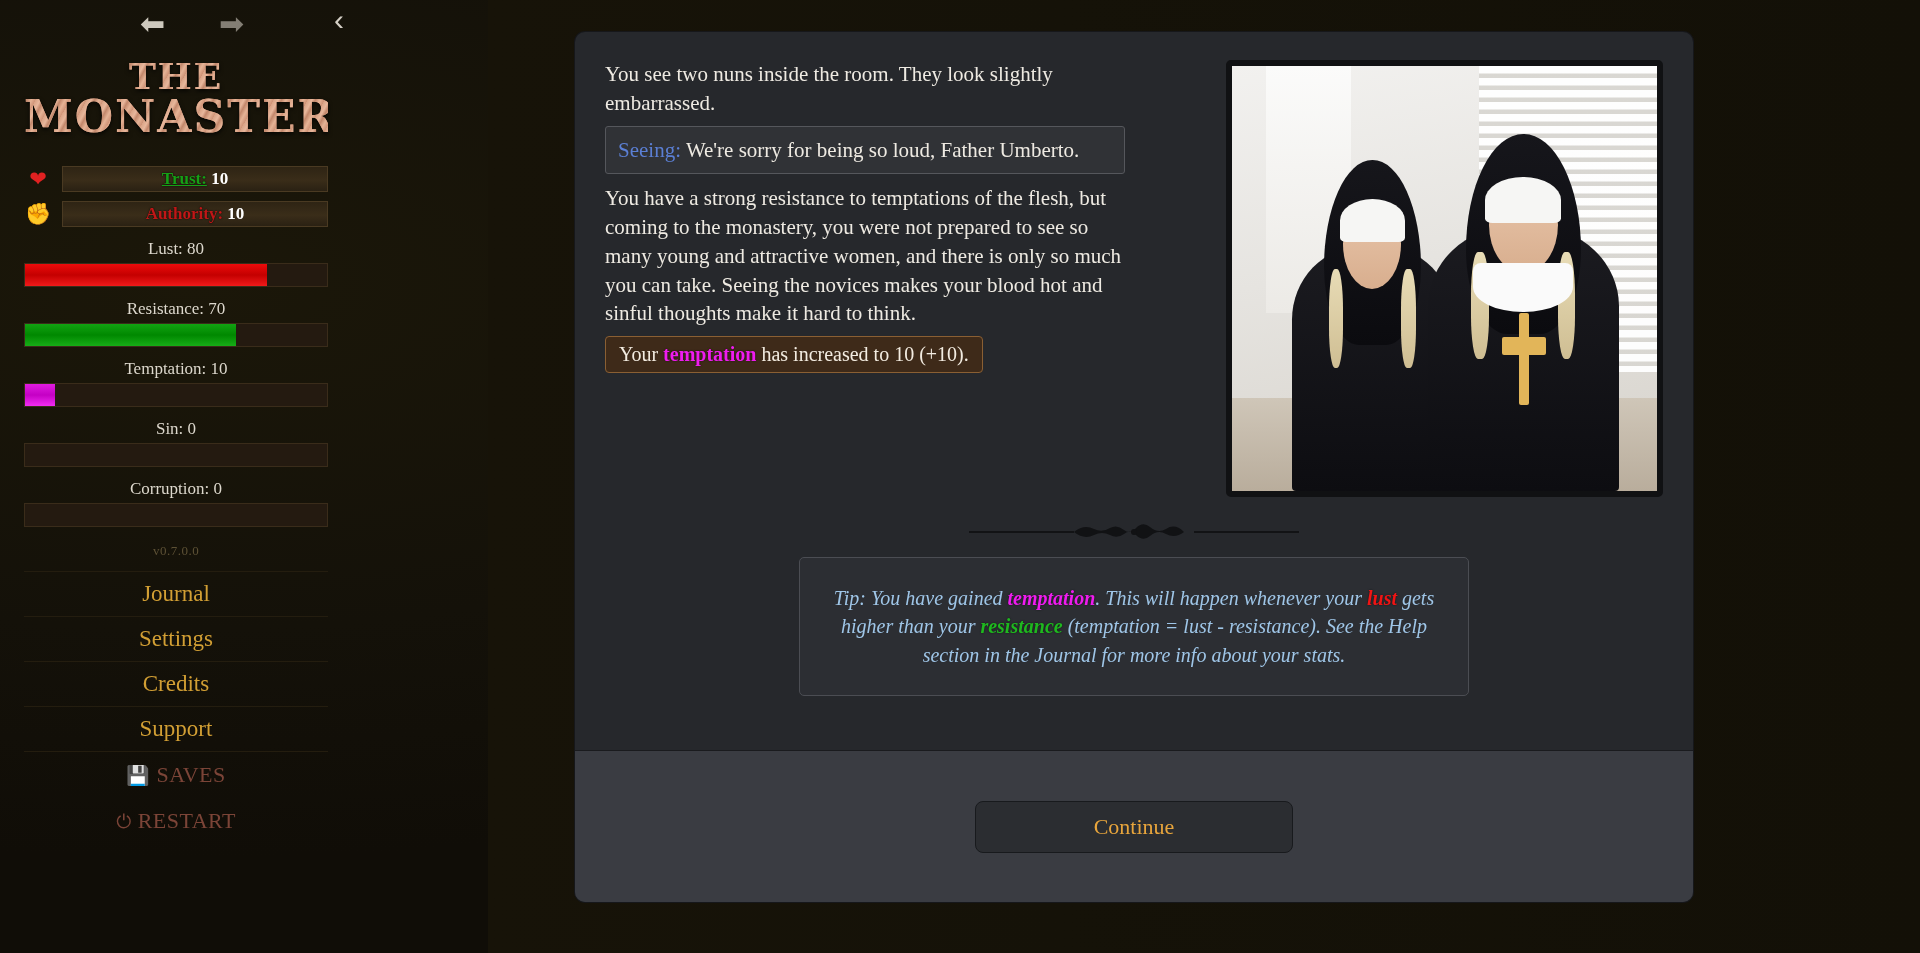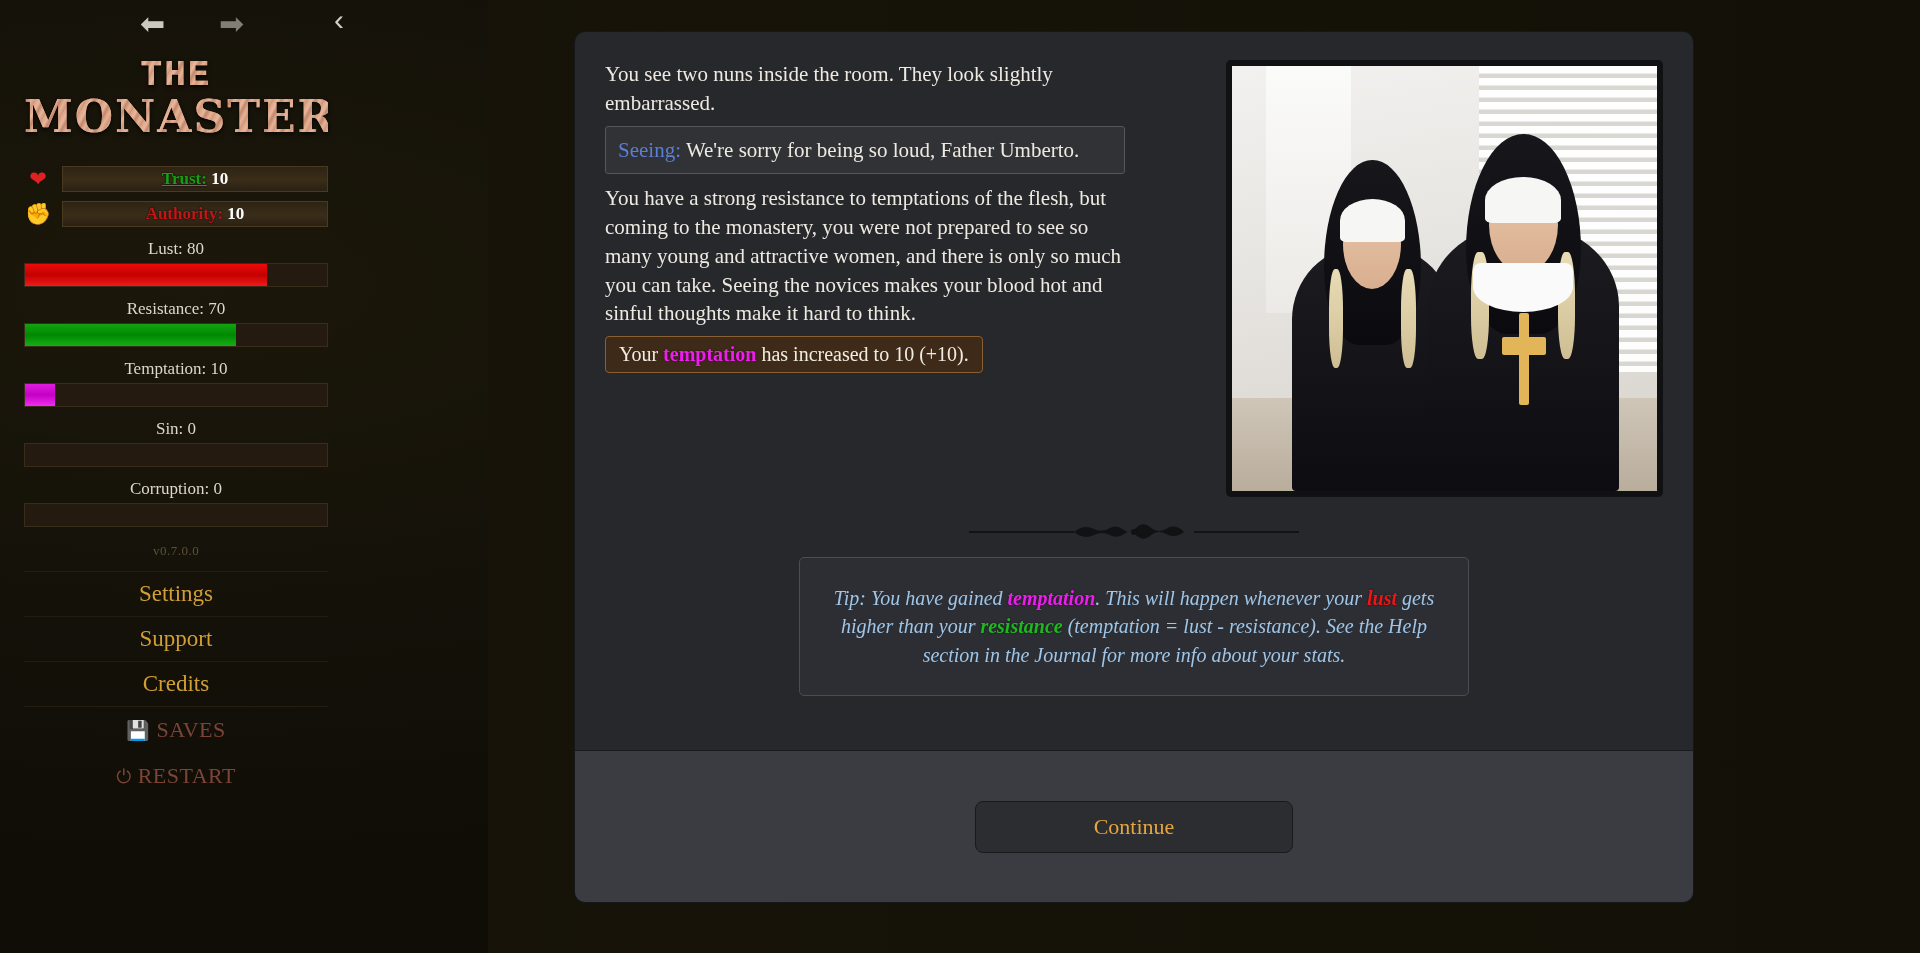--- a/index.html
+++ b/index.html
@@ -73,21 +73,21 @@
     margin-top: 2px;
     background:
       repeating-linear-gradient(118deg, #d9a386 0px, #e8b79c 4px, #c2876b 7px, #e5b396 11px, #cf9377 15px),
       #d9a184;
     -webkit-background-clip: text;
     background-clip: text;
     color: transparent;
     text-shadow: none;
     filter: drop-shadow(0 2px 2px rgba(0,0,0,0.75));
   }
-  .game-title .l1 { display: block; font-size: 36px; font-family: Liberation Mono, monospace; }
+  .game-title .l1 { display: block; font-size: 36px; }
   .game-title .l2 { display: block; font-size: 44px; }
 
   .stat-rows { margin-top: 26px; }
   .stat-row {
     display: flex;
     align-items: center;
     gap: 10px;
     margin-bottom: 9px;
   }
   .stat-icon {
@@ -415,23 +415,24 @@
   <div class="bar-group">
     <div class="bar-label">Corruption: 0</div>
     <div class="bar-track">
       <div class="bar-fill corruption" style="width:0%"></div>
     </div>
   </div>
 
   <div class="version">v0.7.0.0</div>
 
   <div class="menu">
+    <div class="menu-item">Journal</div>
     <div class="menu-item">Settings</div>
+    <div class="menu-item">Credits</div>
     <div class="menu-item">Support</div>
-    <div class="menu-item">Credits</div>
   </div>
 
   <div class="menu-sys">
     <span class="sys-icon">💾</span><span>SAVES</span>
   </div>
   <div class="menu-sys">
     <span class="sys-icon">⏻</span><span>RESTART</span>
   </div>
 </div>
 

